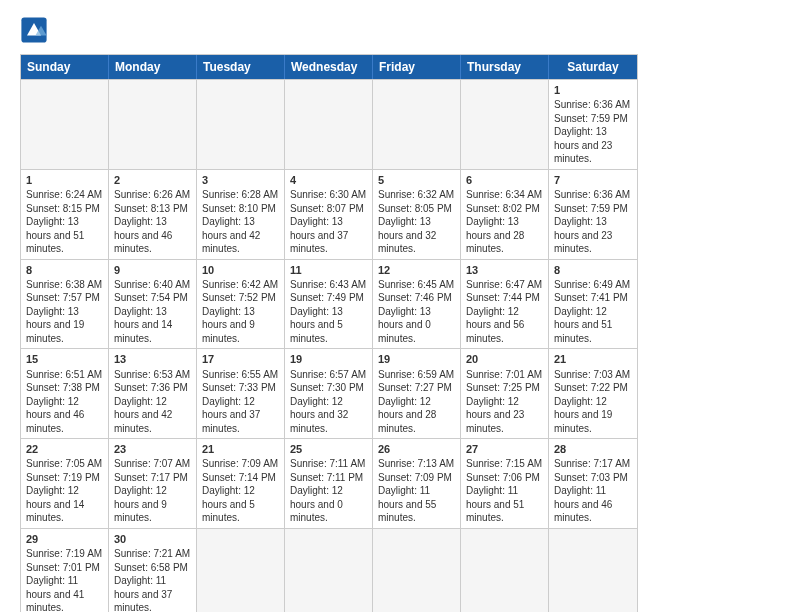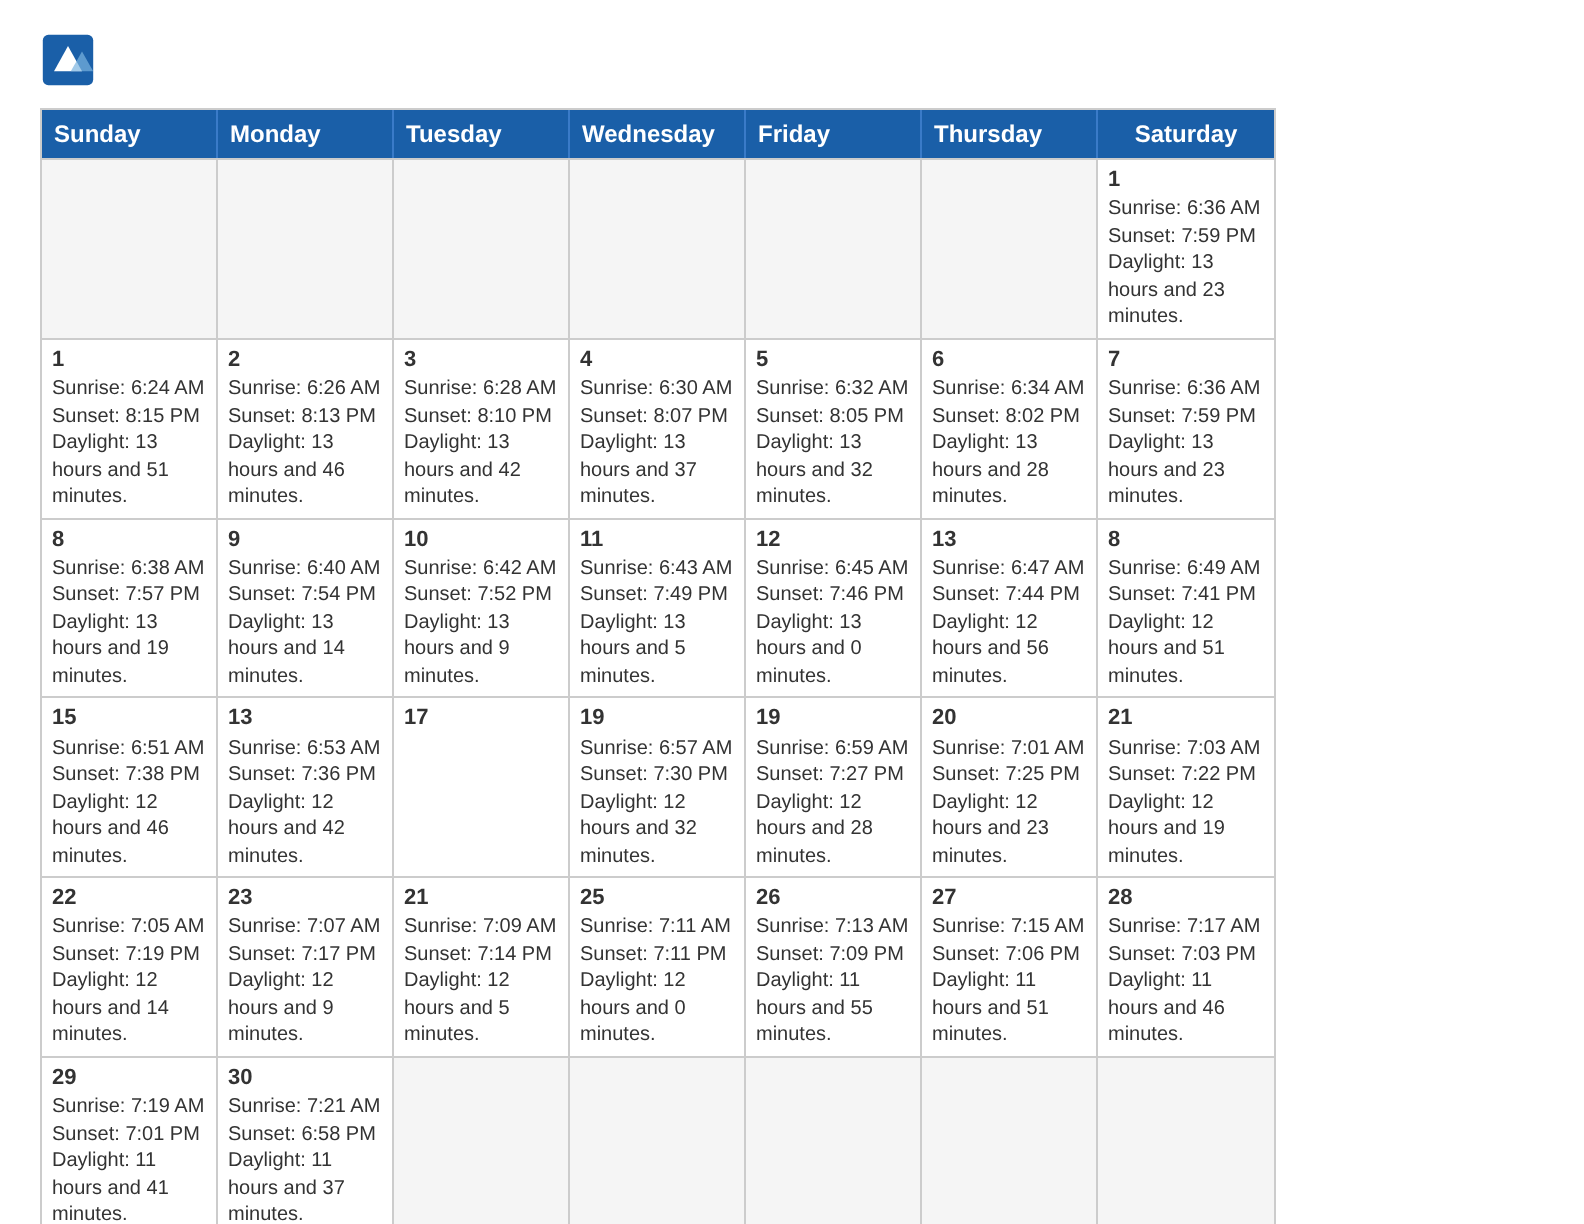--- a/index.html
+++ b/index.html
@@ -218,20 +218,21 @@
           <div class="cal-cell">
             <span class="day-num">15</span>
             <div class="info">Sunrise: 6:51 AM<br>Sunset: 7:38 PM<br>Daylight: 12 hours and 46 minutes.</div>
           </div>
           <div class="cal-cell">
             <span class="day-num">13</span>
             <div class="info">Sunrise: 6:53 AM<br>Sunset: 7:36 PM<br>Daylight: 12 hours and 42 minutes.</div>
           </div>
           <div class="cal-cell">
             <span class="day-num">17</span>
+            <div class="info">Sunrise: 6:55 AM<br>Sunset: 7:33 PM<br>Daylight: 12 hours and 37 minutes.</div>
           </div>
           <div class="cal-cell">
             <span class="day-num">19</span>
             <div class="info">Sunrise: 6:57 AM<br>Sunset: 7:30 PM<br>Daylight: 12 hours and 32 minutes.</div>
           </div>
           <div class="cal-cell">
             <span class="day-num">19</span>
             <div class="info">Sunrise: 6:59 AM<br>Sunset: 7:27 PM<br>Daylight: 12 hours and 28 minutes.</div>
           </div>
           <div class="cal-cell">

